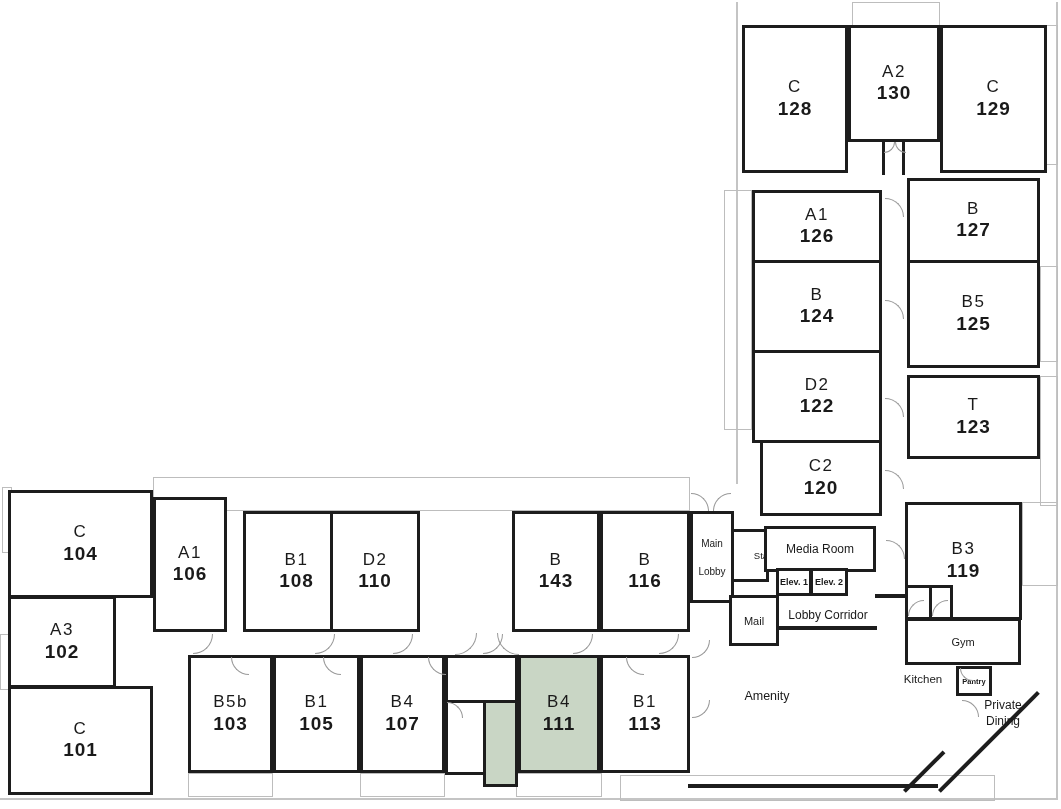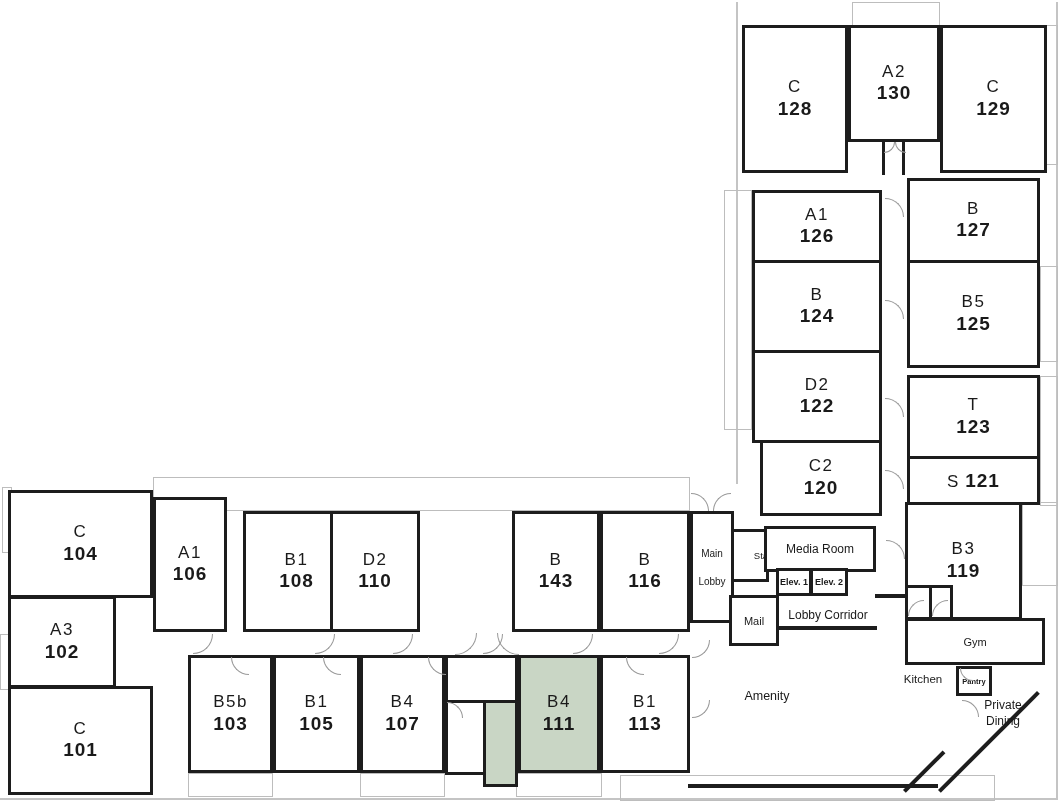--- a/index.html
+++ b/index.html
@@ -79,23 +79,20 @@
       <div class="n">127</div>
     </div>
     <div class="room" style="left: 907px; top: 260px; width: 133px; height: 108px;">
       <div class="t">B5</div>
       <div class="n">125</div>
     </div>
     <div class="room" style="left: 907px; top: 375px; width: 133px; height: 84px;">
       <div class="t">T</div>
       <div class="n">123</div>
     </div>
-    <div class="room" style="left: 907px; top: 456px; width: 133px; height: 49px;">
-      <div class="inline-lbl"><span>S </span><b>121</b></div>
-    </div>
     <div class="room" style="left: 905px; top: 502px; width: 117px; height: 118px;">
       <div class="t">B3</div>
       <div class="n">119</div>
     </div>
     <div class="room" style="left: 8px; top: 490px; width: 145px; height: 108px;">
       <div class="t">C</div>
       <div class="n">104</div>
     </div>
     <div class="room" style="left: 153px; top: 497px; width: 74px; height: 135px;">
       <div class="t">A1</div>
@@ -139,40 +136,40 @@
     </div>
     <div class="room hl" style="left: 518px; top: 655px; width: 82px; height: 118px;">
       <div class="t">B4</div>
       <div class="n">111</div>
     </div>
     <div class="room hl" style="left: 483px; top: 700px; width: 35px; height: 87px;"></div>
     <div class="room" style="left: 600px; top: 655px; width: 90px; height: 118px;">
       <div class="t">B1</div>
       <div class="n">113</div>
     </div>
-    <div class="common" style="left: 690px; top: 511px; width: 44px; height: 112px; font-size: 10px; font-weight: 400; gap: 17px;">
+    <div class="common" style="left: 690px; top: 511px; width: 44px; height: 92px; font-size: 10px; font-weight: 400; gap: 17px;">
       <div>Main</div>
       <div>Lobby</div>
     </div>
     <div class="common" style="left: 731px; top: 529px; width: 36px; height: 53px; font-size: 9.5px; font-weight: 400; padding-left: 32px;">
       <div>Stairs</div>
     </div>
     <div class="common" style="left: 729px; top: 579px; width: 50px; height: 51px; font-size: 11px; font-weight: 400; margin-top: 16px;">
       <div>Mail</div>
     </div>
     <div class="common" style="left: 764px; top: 526px; width: 112px; height: 46px; font-size: 12px; font-weight: 400;">
       <div>Media Room</div>
     </div>
     <div class="common" style="left: 776px; top: 568px; width: 36px; height: 28px; font-size: 9px; font-weight: 600;">
       <div>Elev. 1</div>
     </div>
     <div class="common" style="left: 810px; top: 568px; width: 38px; height: 28px; font-size: 9px; font-weight: 600;">
       <div>Elev. 2</div>
     </div>
-    <div class="common" style="left: 905px; top: 618px; width: 140px; height: 47px; font-size: 11px; font-weight: 400;">
+    <div class="common" style="left: 905px; top: 618px; width: 116px; height: 47px; font-size: 11px; font-weight: 400;">
       <div>Gym</div>
     </div>
     <div class="common" style="left: 956px; top: 666px; width: 36px; height: 30px; font-size: 7.5px; font-weight: 600;">
       <div>Pantry</div>
     </div>
     <div class="common" style="left: 445px; top: 655px; width: 73px; height: 48px; font-size: 9px; font-weight: 400;"></div>
     <div class="common" style="left: 445px; top: 700px; width: 41px; height: 75px; font-size: 9px; font-weight: 400;"></div>
     <div class="flabel" style="left: 828px; top: 615px; font-size: 12px;">Lobby Corridor</div>
     <div class="flabel" style="left: 767px; top: 696px; font-size: 12.5px;">Amenity</div>
     <div class="flabel" style="left: 923px; top: 680px; font-size: 11.5px;">Kitchen</div>

